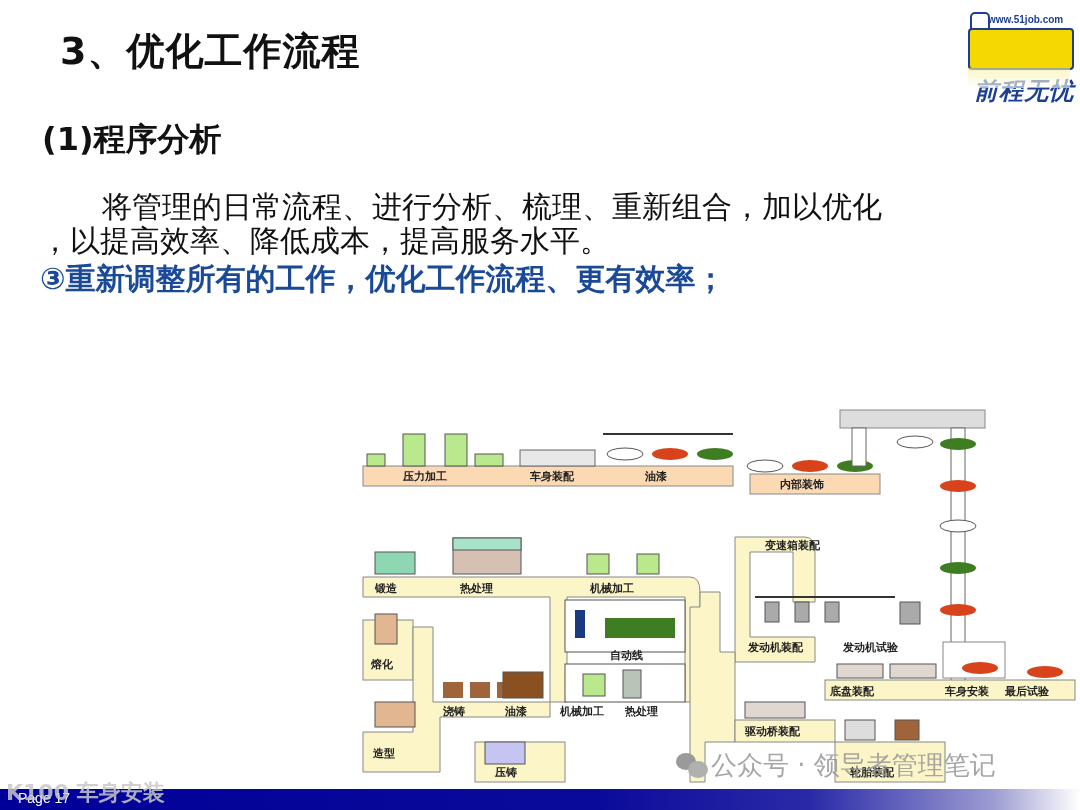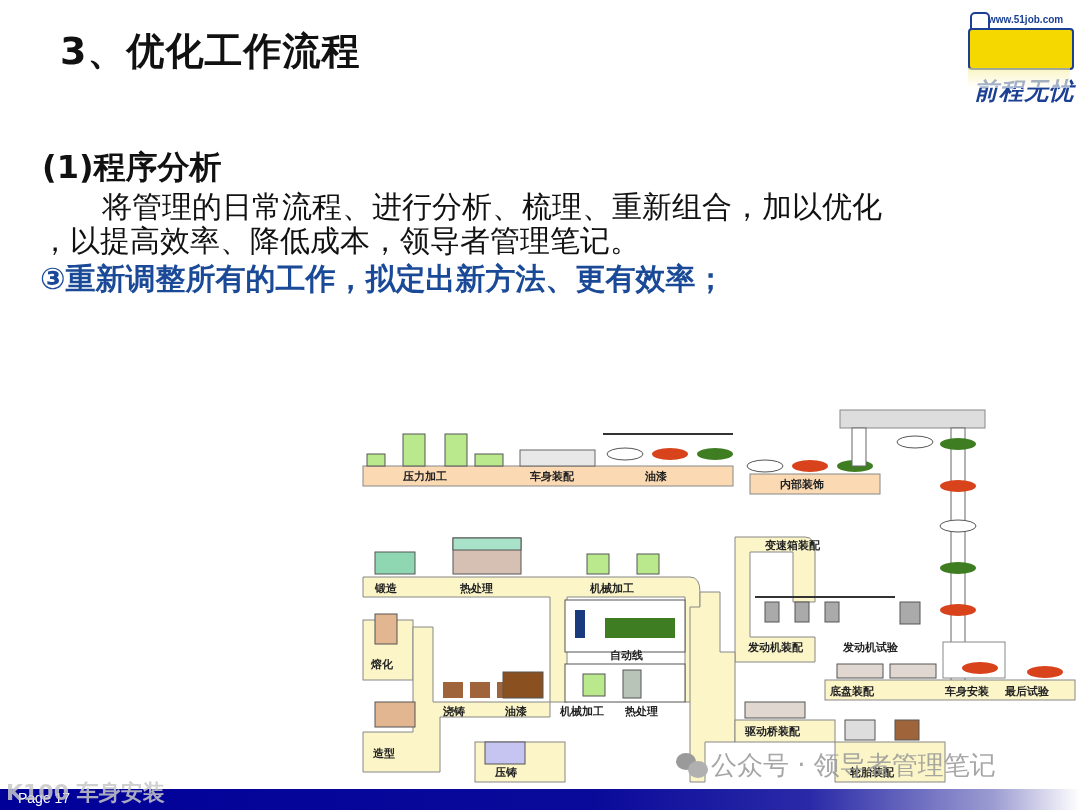--- a/index.html
+++ b/index.html
@@ -1,18 +1,18 @@
 <!DOCTYPE html>
 <html><head>
 <meta charset="utf-8">
 <style>
   html,body{margin:0;padding:0;}
   body{width:1080px;height:810px;position:relative;overflow:hidden;background:#ffffff;font-family:"DejaVu Sans","Liberation Sans",sans-serif;}
   .title{position:absolute;left:60px;top:26px;font-size:38px;font-weight:bold;color:#111;letter-spacing:1px;}
-  .subtitle{position:absolute;left:42px;top:118px;font-size:32px;font-weight:bold;color:#111;margin-top:28px;}
+  .subtitle{position:absolute;left:42px;top:118px;font-size:32px;font-weight:bold;color:#111;}
   .para{position:absolute;left:40px;top:190px;width:1010px;font-size:30px;line-height:34px;color:#111;}
   .para .indent{padding-left:62px;}
   .bullets{position:absolute;left:40px;top:262px;width:1010px;font-size:30px;line-height:34px;color:#1a4a97;font-weight:bold;}
   .bullets div{white-space:nowrap;}
   .logo{position:absolute;left:966px;top:12px;width:108px;height:78px;text-align:right;}
   .logo .url{position:absolute;left:22px;top:2px;font-size:10px;font-weight:bold;color:#1b3f93;font-family:"Liberation Sans",sans-serif;}
   .logo .box{position:absolute;left:2px;top:16px;width:102px;height:38px;background:#f5d800;border:2px solid #1b3f93;border-radius:4px;}
   .logo .brand{position:absolute;left:8px;top:20px;font-size:24px;font-style:italic;font-weight:bold;color:#1b3f93;letter-spacing:1px;margin-top:43px;}
   .logo .hand{position:absolute;left:4px;top:0px;width:16px;height:20px;border:2px solid #1b3f93;border-radius:5px 5px 3px 3px;background:#fff;}
   .logo .reflect{position:absolute;left:2px;top:56px;width:102px;height:20px;background:linear-gradient(#f7ef9a,#ffffff);opacity:0.6;}
@@ -35,25 +35,25 @@
   <div class="url">www.51job.com</div>
   <div class="box"></div>
   <div class="brand">前程无忧</div>
   <div class="reflect"></div>
 </div>
 
 <div class="subtitle">(1)程序分析</div>
 
 <div class="para">
   <div class="indent">将管理的日常流程、进行分析、梳理、重新组合，加以优化</div>
-  <div>，以提高效率、降低成本，领导者管理笔记。</div>
+  <div>，以提高效率、降低成本，提高服务水平。</div>
 </div>
 
 <div class="bullets">
-  <div>③重新调整所有的工作，拟定出新方法、更有效率；</div>
+  <div>③重新调整所有的工作，优化工作流程、更有效率；</div>
 </div>
 
 <svg class="diagram" viewBox="0 0 725 385" xmlns="http://www.w3.org/2000/svg">
 
   <rect x="8" y="64" width="370" height="20" fill="#fbd9b3" stroke="#888" stroke-width="1"></rect>
 
   <rect x="12" y="52" width="18" height="12" fill="#b9e88d" stroke="#555"></rect>
   <rect x="48" y="32" width="22" height="32" fill="#b9e88d" stroke="#555"></rect>
   <rect x="90" y="32" width="22" height="32" fill="#b9e88d" stroke="#555"></rect>
   <rect x="120" y="52" width="28" height="12" fill="#b9e88d" stroke="#555"></rect>

